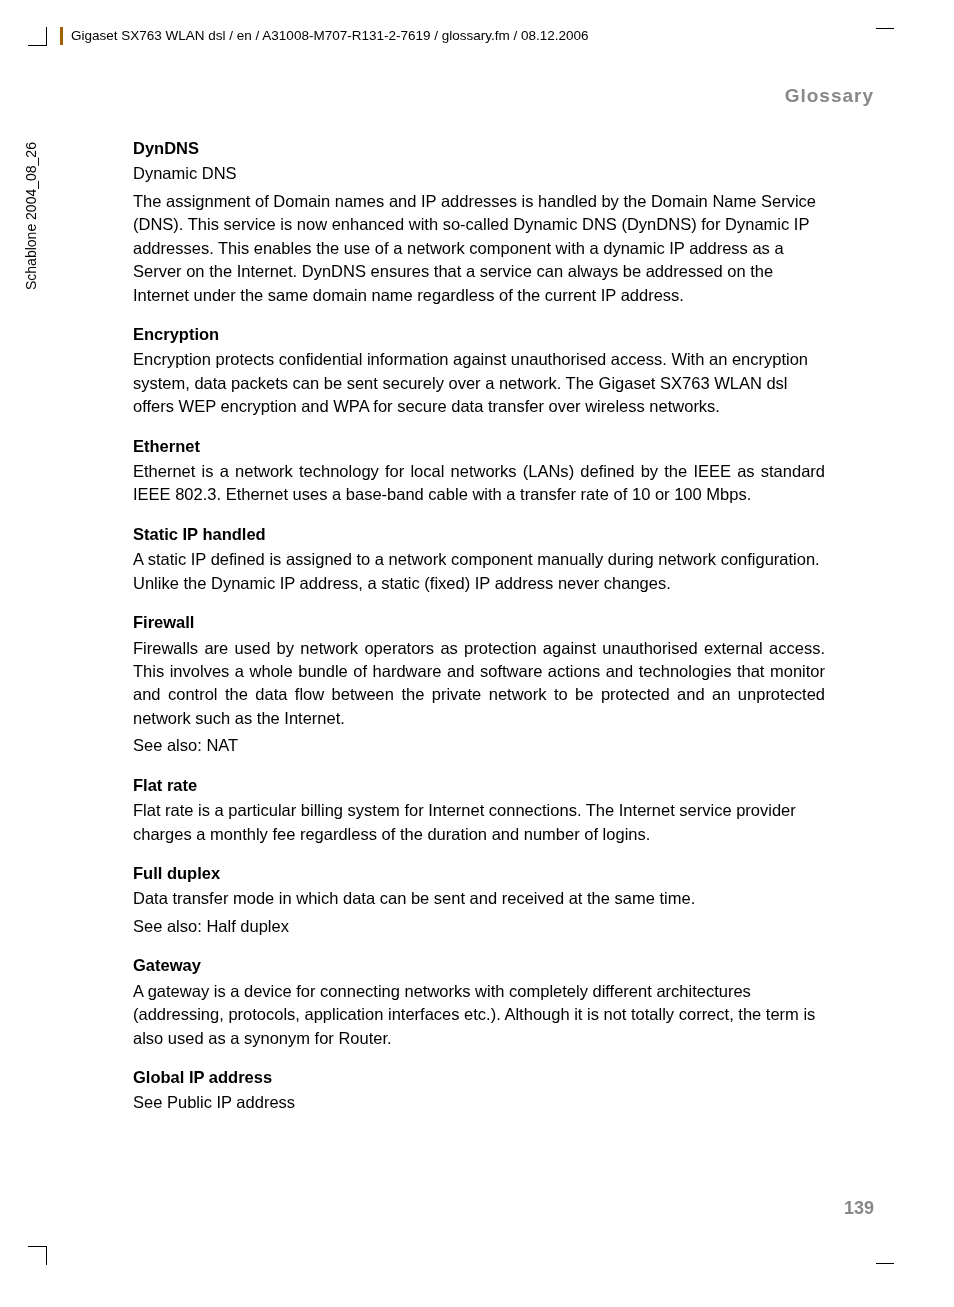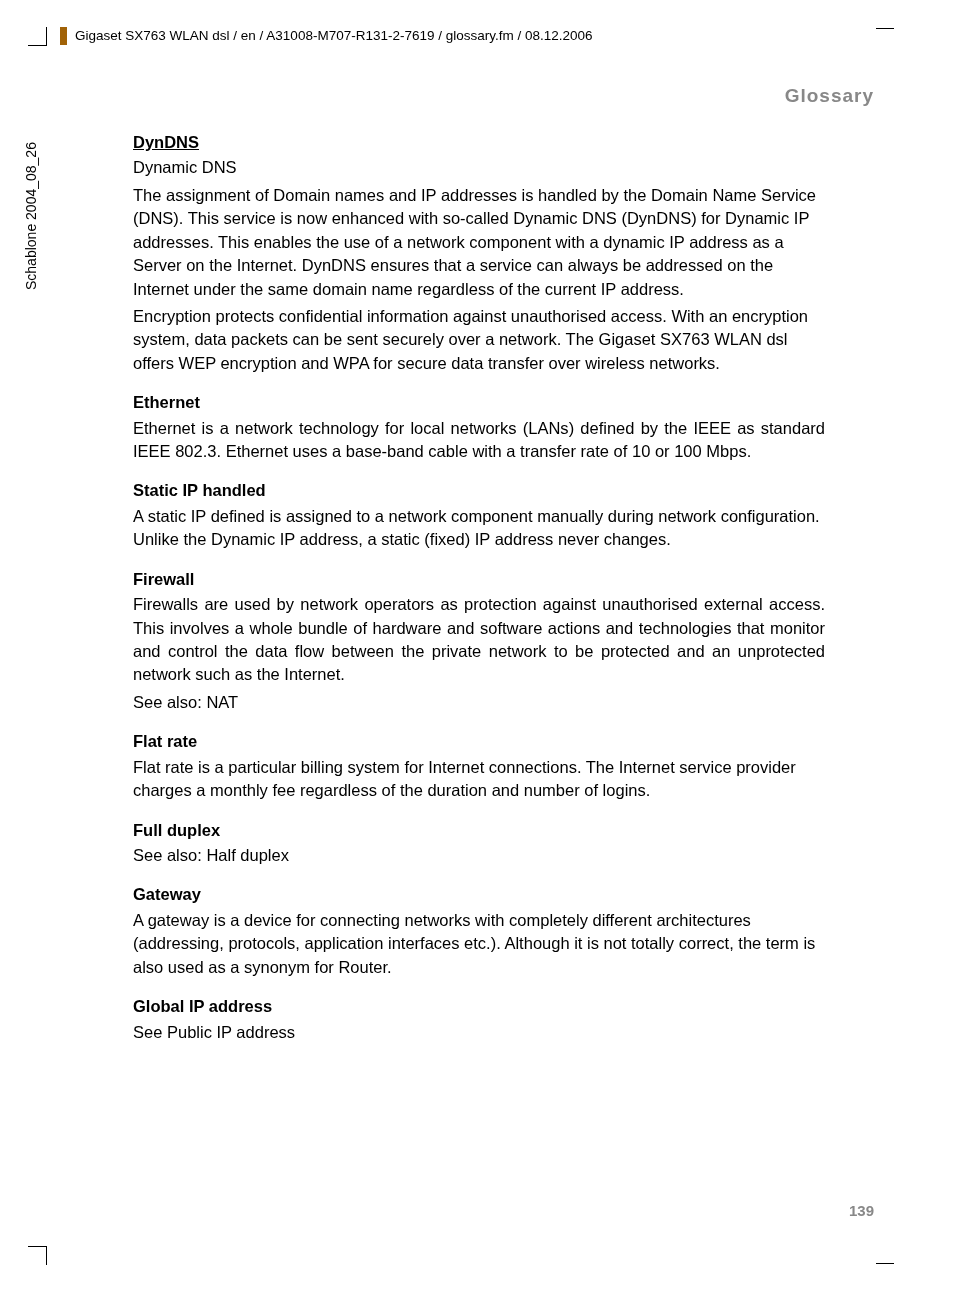--- a/index.html
+++ b/index.html
@@ -14,21 +14,21 @@
   }
   .crop-tl { position: absolute; top: 27px; left: 28px; width: 18px; height: 18px; border-right: 1px solid #000; border-bottom: 1px solid #000; }
   .crop-tr { position: absolute; top: 27px; right: 60px; width: 18px; height: 1px; border-bottom: 1px solid #000; }
   .crop-bl { position: absolute; bottom: 42px; left: 28px; width: 18px; height: 18px; border-right: 1px solid #000; border-top: 1px solid #000; }
   .crop-br { position: absolute; bottom: 42px; right: 60px; width: 18px; height: 1px; border-top: 1px solid #000; }
   .header-path {
     position: absolute;
     top: 27px;
     left: 60px;
     font-size: 13.5px;
-    border-left: 7px solid #a16207;
+    border-left: 3px solid #a16207;
     padding-left: 8px;
     height: 18px;
     line-height: 18px;
   }
   .side-text {
     position: absolute;
     left: 23px;
     top: 290px;
     transform: rotate(-90deg);
     transform-origin: left top;
@@ -52,28 +52,28 @@
     width: 692px;
     font-size: 16.5px;
     line-height: 1.42;
     color: #000;
   }
   .term {
     font-weight: bold;
     margin-top: 16px;
     margin-bottom: 2px;
   }
-  .term:first-child { margin-top: 6px; text-decoration: underline; }
+  .term:first-child { margin-top: 12px; }
   .def { margin-bottom: 4px; }
   .link { color: #000000; }
   .page-num {
     position: absolute;
     bottom: 88px;
     right: 80px;
-    font-size: 15px;
+    font-size: 18px;
     font-weight: bold;
     color: #888;
     margin-left: 44px;
   }
 </style>
 </head>
 <body>
 
 <div class="crop-tl"></div>
 <div class="crop-tr"></div>
@@ -83,36 +83,38 @@
 <div class="header-path">Gigaset SX763 WLAN dsl / en / A31008-M707-R131-2-7619 / glossary.fm / 08.12.2006</div>
 <div class="side-text">Schablone 2004_08_26</div>
 <div class="section-title">Glossary</div>
 
 <div class="content">
 
   <div class="term">DynDNS</div>
   <div class="def">Dynamic DNS</div>
   <div class="def"><span>The assignment of </span><span class="link">Domain names</span><span> and </span><span class="link">IP addresses</span><span> is handled by the Domain Name Service (</span><span class="link">DNS</span><span>). This service is now enhanced with so-called Dynamic DNS (DynDNS) for </span><span class="link">Dynamic IP addresses</span><span>. This enables the use of a network component with a dynamic IP address as a </span><span class="link">Server</span><span> on the Internet. DynDNS ensures that a service can always be addressed on the </span><span class="link">Internet</span><span> under the same domain name regardless of the current IP address.</span></div>
 
+  <div class="term">Encryption</div>
   <div class="def"><span>Encryption protects confidential information against unauthorised access. With an encryption system, data packets can be sent securely over a network. The Gigaset SX763 WLAN dsl offers </span><span class="link">WEP</span><span> encryption and </span><span class="link">WPA</span><span> for secure data transfer over wireless networks.</span></div>
 
   <div class="term">Ethernet</div>
   <div class="def" style="text-align:justify;"><span>Ethernet is a network technology for local networks (</span><span class="link">LANs</span><span>) defined by the </span><span class="link">IEEE</span><span> as standard IEEE 802.3. Ethernet uses a base-band cable with a transfer rate of 10 or 100 </span><span class="link">Mbps</span><span>.</span></div>
 
   <div class="term">Static IP handled</div>
   <div class="def"><span>A static </span><span class="link">IP defined</span><span> is assigned to a network component manually during network configuration. Unlike the </span><span class="link">Dynamic IP address</span><span>, a static (fixed) IP address never changes.</span></div>
 
   <div class="term">Firewall</div>
   <div class="def" style="text-align:justify;"><span>Firewalls are used by network operators as protection against unauthorised external access. This involves a whole bundle of hardware and software actions and technologies that monitor and control the data flow between the private network to be protected and an unprotected network such as the </span><span class="link">Internet</span><span>.</span></div>
   <div class="def"><span>See also: </span><span class="link">NAT</span></div>
 
   <div class="term">Flat rate</div>
   <div class="def"><span>Flat rate is a particular billing system for </span><span class="link">Internet</span><span> connections. The </span><span class="link">Internet service provider</span><span> charges a monthly fee regardless of the duration and number of logins.</span></div>
 
   <div class="term">Full duplex</div>
+  <div class="def">Data transfer mode in which data can be sent and received at the same time.</div>
   <div class="def"><span>See also: </span><span class="link">Half duplex</span></div>
 
   <div class="term">Gateway</div>
   <div class="def"><span>A gateway is a device for connecting networks with completely different architectures (addressing, protocols, application interfaces etc.). Although it is not totally correct, the term is also used as a synonym for </span><span class="link">Router</span><span>.</span></div>
 
   <div class="term">Global IP address</div>
   <div class="def"><span>See </span><span class="link">Public IP address</span></div>
 
 </div>
 

